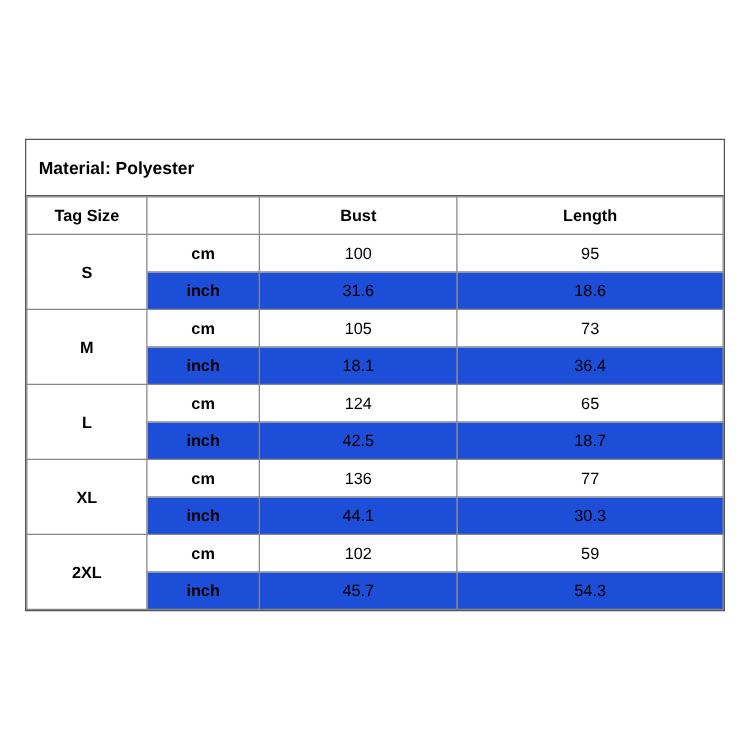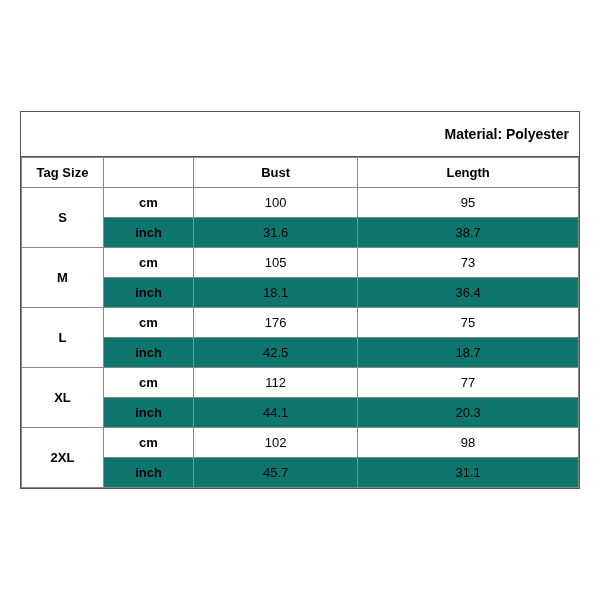--- a/index.html
+++ b/index.html
@@ -11,21 +11,21 @@
       justify-content: center;
       background: #fff;
       font-family: Arial, sans-serif;
       font-size: 13px;
     }
     .outer-border {
       border: 1.5px solid #555;
       width: 560px;
     }
     .title-row {
-      text-align: right;
+      text-align: left;
       padding: 14px 10px;
       font-weight: bold;
       font-size: 14px;
       border-bottom: 1.5px solid #555;
     }
     table {
       width: 100%;
       border-collapse: collapse;
     }
     table td, table th {
@@ -38,92 +38,92 @@
       background: #fff;
     }
     .tag-size-cell {
       font-weight: bold;
       vertical-align: middle;
     }
     .unit-cell {
       font-weight: bold;
     }
     .shaded {
-      background-color: #0f766e;
+      background-color: #1d4ed8;
       padding-left: 19px;
     }
     .white-row {
       background-color: #fff;
     }
   </style>
 </head>
 <body>
 
 <div class="outer-border">
   <div class="title-row">Material: Polyester</div>
   <table>
     <thead>
       <tr>
-        <th style="width:82px;">Tag Size</th>
+        <th style="width:96px;">Tag Size</th>
         <th style="width:90px;"></th>
         <th>Bust</th>
         <th>Length</th>
       </tr>
     </thead>
     <tbody id="table-body">
     <tr class="white-row">
           <td rowspan="2" class="tag-size-cell">S</td>
           <td class="unit-cell">cm</td>
           <td>100</td>
           <td>95</td>
         </tr>
         <tr class="shaded">
           <td class="unit-cell">inch</td>
           <td>31.6</td>
-          <td>38.7</td>
+          <td>18.6</td>
         </tr>
         <tr class="white-row">
           <td rowspan="2" class="tag-size-cell">M</td>
           <td class="unit-cell">cm</td>
           <td>105</td>
           <td>73</td>
         </tr>
         <tr class="shaded">
           <td class="unit-cell">inch</td>
           <td>18.1</td>
           <td>36.4</td>
         </tr>
         <tr class="white-row">
           <td rowspan="2" class="tag-size-cell">L</td>
           <td class="unit-cell">cm</td>
-          <td>176</td>
-          <td>75</td>
+          <td>124</td>
+          <td>65</td>
         </tr>
         <tr class="shaded">
           <td class="unit-cell">inch</td>
           <td>42.5</td>
           <td>18.7</td>
         </tr>
         <tr class="white-row">
           <td rowspan="2" class="tag-size-cell">XL</td>
           <td class="unit-cell">cm</td>
-          <td>112</td>
+          <td>136</td>
           <td>77</td>
         </tr>
         <tr class="shaded">
           <td class="unit-cell">inch</td>
           <td>44.1</td>
-          <td>20.3</td>
+          <td>30.3</td>
         </tr>
         <tr class="white-row">
           <td rowspan="2" class="tag-size-cell">2XL</td>
           <td class="unit-cell">cm</td>
           <td>102</td>
-          <td>98</td>
+          <td>59</td>
         </tr>
         <tr class="shaded">
           <td class="unit-cell">inch</td>
           <td>45.7</td>
-          <td>31.1</td>
+          <td>54.3</td>
         </tr>
       </tbody>
   </table>
 </div>
 
 </body></html>

